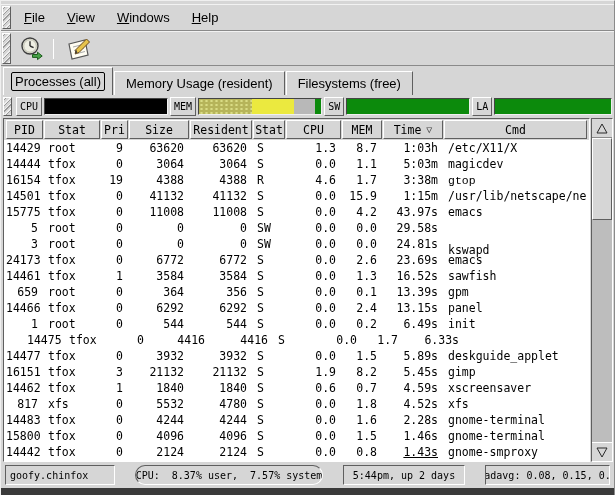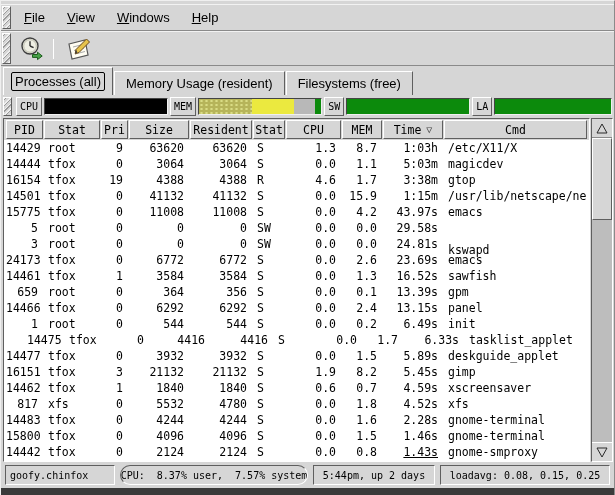--- a/index.html
+++ b/index.html
@@ -92,21 +92,21 @@
   }
   .scroll-btn{ position:absolute; left:0; width:20px; height:19px; display:flex; align-items:center; justify-content:center; background:#d6d6d6; }
   .scroll-btn.up{ top:0; border-bottom:1px solid #8a8a8a; }
   .scroll-btn.down{ bottom:0; border-top:1px solid #ffffff; }
   .scroll-thumb{
     position:absolute; left:0; top:19px; width:20px; height:82px;
     border:1px solid; border-color:#ffffff #5f5f5f #5f5f5f #ffffff; background:#d6d6d6;
   }
 
   
-  .statusbar{ height:26px; display:flex; align-items:center; gap:5px; padding:3px 4px; flex:0 0 auto; }
+  .statusbar{ height:26px; display:flex; align-items:center; gap:20px; padding:3px 4px; flex:0 0 auto; }
   .status-box{
     height:20px; display:flex; align-items:center;
     border:1px solid; border-color:#5f5f5f #ffffff #ffffff #5f5f5f; background:#d6d6d6;
     font-family:"DejaVu Sans Mono", monospace; font-size:10px; white-space:pre; overflow:hidden;
   }
   .status-box.center{ justify-content:center; }
   .sb-host{ width:110px; padding-left:4px; }
   .sb-cpu{ width:188px;border-radius:10px; }
   .sb-time{ width:122px; }
   .sb-load{ flex:1; }
@@ -250,21 +250,21 @@
           <div class="tr">
             <div class="td right" style="width: 37px;">16154</div>
             <div class="td left" style="width: 56px;">tfox</div>
             <div class="td right" style="width: 27px;">19</div>
             <div class="td right" style="width: 60px;">4388</div>
             <div class="td right" style="width: 62px;">4388</div>
             <div class="td left" style="width: 32px;">R</div>
             <div class="td right" style="width: 55px;">4.6</div>
             <div class="td right" style="width: 40px;">1.7</div>
             <div class="td right" style="width: 60px;">3:38m</div>
-            <div class="td left" style="flex: 1 1 0%;">gtop</div>
+            <div class="td left" style="flex: 1 1 0%; font-family: Liberation Mono, monospace;">gtop</div>
           </div>
           <div class="tr">
             <div class="td right" style="width: 37px;">14501</div>
             <div class="td left" style="width: 56px;">tfox</div>
             <div class="td right" style="width: 27px;">0</div>
             <div class="td right" style="width: 60px;">41132</div>
             <div class="td right" style="width: 62px;">41132</div>
             <div class="td left" style="width: 32px;">S</div>
             <div class="td right" style="width: 55px;">0.0</div>
             <div class="td right" style="width: 40px;">15.9</div>
@@ -369,21 +369,20 @@
           <div class="tr">
             <div class="td right" style="width: 37px; margin-left: 21px;">14475</div>
             <div class="td left" style="width: 56px;">tfox</div>
             <div class="td right" style="width: 27px;">0</div>
             <div class="td right" style="width: 60px;">4416</div>
             <div class="td right" style="width: 62px;">4416</div>
             <div class="td left" style="width: 32px;">S</div>
             <div class="td right" style="width: 55px;">0.0</div>
             <div class="td right" style="width: 40px;">1.7</div>
             <div class="td right" style="width: 60px;">6.33s</div>
-            <div class="td left" style="flex: 1 1 0%;">tasklist_applet</div>
           </div>
           <div class="tr">
             <div class="td right" style="width: 37px;">14477</div>
             <div class="td left" style="width: 56px;">tfox</div>
             <div class="td right" style="width: 27px;">0</div>
             <div class="td right" style="width: 60px;">3932</div>
             <div class="td right" style="width: 62px;">3932</div>
             <div class="td left" style="width: 32px;">S</div>
             <div class="td right" style="width: 55px;">0.0</div>
             <div class="td right" style="width: 40px;">1.5</div>

